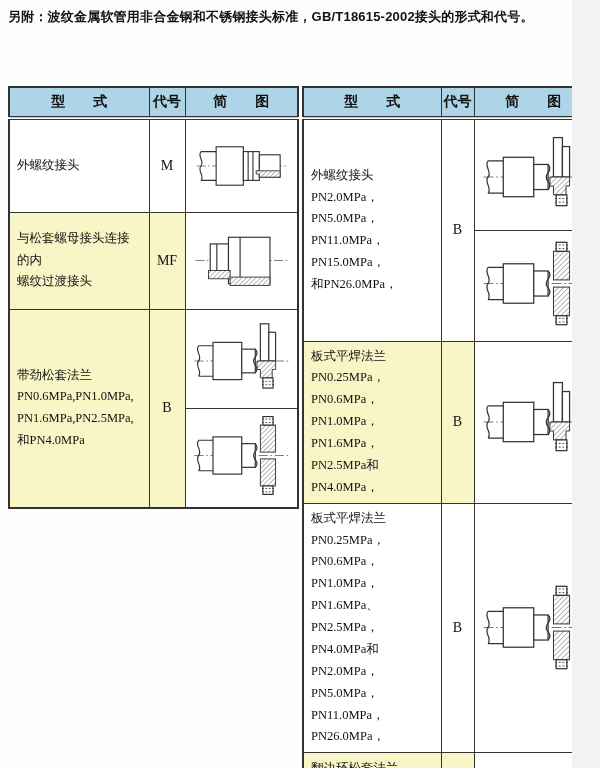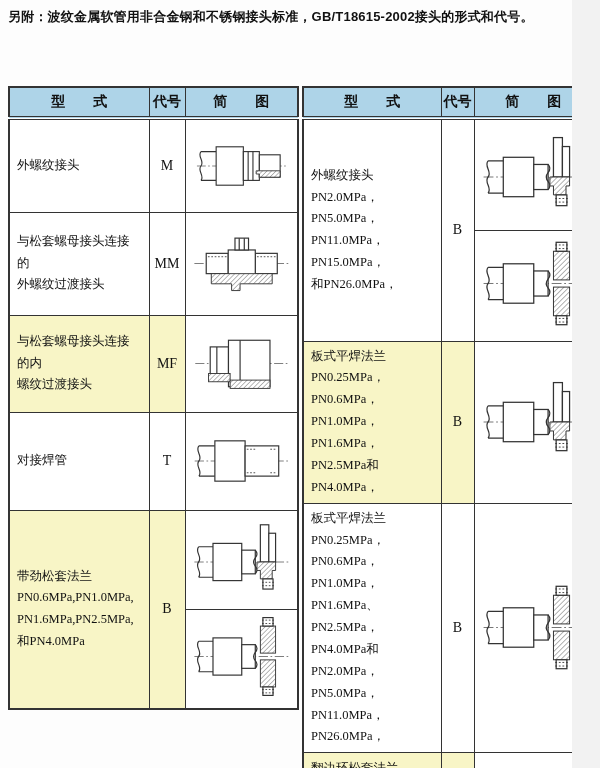--- a/index.html
+++ b/index.html
@@ -101,69 +101,34 @@
                 <rect class="bx" x="28" y="26" width="34" height="48"></rect>
                 <rect class="bx" x="62" y="32" width="20" height="36"></rect>
                 <line class="ln" x1="68" y1="32" x2="68" y2="68"></line>
                 <line class="ln" x1="74" y1="32" x2="74" y2="68"></line>
                 <rect class="bx" x="82" y="36" width="26" height="28"></rect>
                 <path class="ht" d="M78,56 L108,56 L108,64 L82,64 L82,60 L78,60 Z"></path>
               </svg>
             </div>
           </td>
     </tr>
-        <tr style="height:103px">
-      <td class="type-cell">与松套螺母接头连接的
-外螺纹过渡接头</td>
-      <td class="code-cell">MM</td>
-      <td class="diagram-cell">
-            <div class="dia" style="height:95px">
-              <svg viewBox="0 0 120 100" preserveAspectRatio="xMidYMid meet">
-                <line x1="4" y1="50" x2="116" y2="50" class="cl"></line>
-                <rect class="bx" x="18" y="38" width="26" height="24"></rect>
-                <rect class="bx" x="76" y="38" width="26" height="24"></rect>
-                <rect class="bx" x="44" y="34" width="32" height="32"></rect>
-                <rect class="bx" x="52" y="20" width="16" height="14"></rect>
-                <line class="ln" x1="57" y1="20" x2="57" y2="34"></line>
-                <line class="ln" x1="63" y1="20" x2="63" y2="34"></line>
-                <path class="dt" d="M20,42 h22 M78,42 h22"></path>
-                <path class="ht" d="M24,62 L96,62 L96,74 L58,74 L58,82 L48,82 L48,74 L24,74 Z"></path>
-              </svg>
-            </div>
-          </td>
-    </tr>
         <tr style="height:97px">
       <td class="type-cell hl">与松套螺母接头连接的内
 螺纹过渡接头</td>
       <td class="code-cell hl">MF</td>
       <td class="diagram-cell">
             <div class="dia" style="height:89px">
               <svg viewBox="0 0 120 100" preserveAspectRatio="xMidYMid meet">
                 <line x1="4" y1="50" x2="116" y2="50" class="cl"></line>
                 <rect class="bx" x="22" y="30" width="22" height="40"></rect>
                 <line class="ln" x1="30" y1="30" x2="30" y2="70"></line>
                 <rect class="bx" x="44" y="22" width="50" height="56"></rect>
                 <line class="ln" x1="58" y1="22" x2="58" y2="78"></line>
                 <rect class="ht" x="20" y="62" width="26" height="10"></rect>
                 <rect class="ht" x="46" y="70" width="48" height="10"></rect>
-              </svg>
-            </div>
-          </td>
-    </tr>
-        <tr style="height:98px">
-      <td class="type-cell">对接焊管</td>
-      <td class="code-cell">T</td>
-      <td class="diagram-cell">
-            <div class="dia" style="height:90px">
-              <svg viewBox="0 0 120 100" preserveAspectRatio="xMidYMid meet">
-                <line x1="4" y1="50" x2="116" y2="50" class="cl"></line>
-                <path class="ln" d="M9,32 L28,32 M9,68 L28,68 M9,32 C4,38 14,44 9,50 C4,56 14,62 9,68"></path>
-                <rect class="bx" x="28" y="26" width="36" height="48"></rect>
-                <rect class="bx" x="64" y="32" width="40" height="36"></rect>
-                <path class="dt" d="M66,36 h10 M94,36 h8 M66,64 h10 M94,64 h8"></path>
               </svg>
             </div>
           </td>
     </tr>
         <tr style="height:199px">
       <td class="type-cell hl">带劲松套法兰
 PN0.6MPa,PN1.0MPa,
 PN1.6MPa,PN2.5MPa,
 和PN4.0MPa</td>
       <td class="code-cell hl">B</td>

